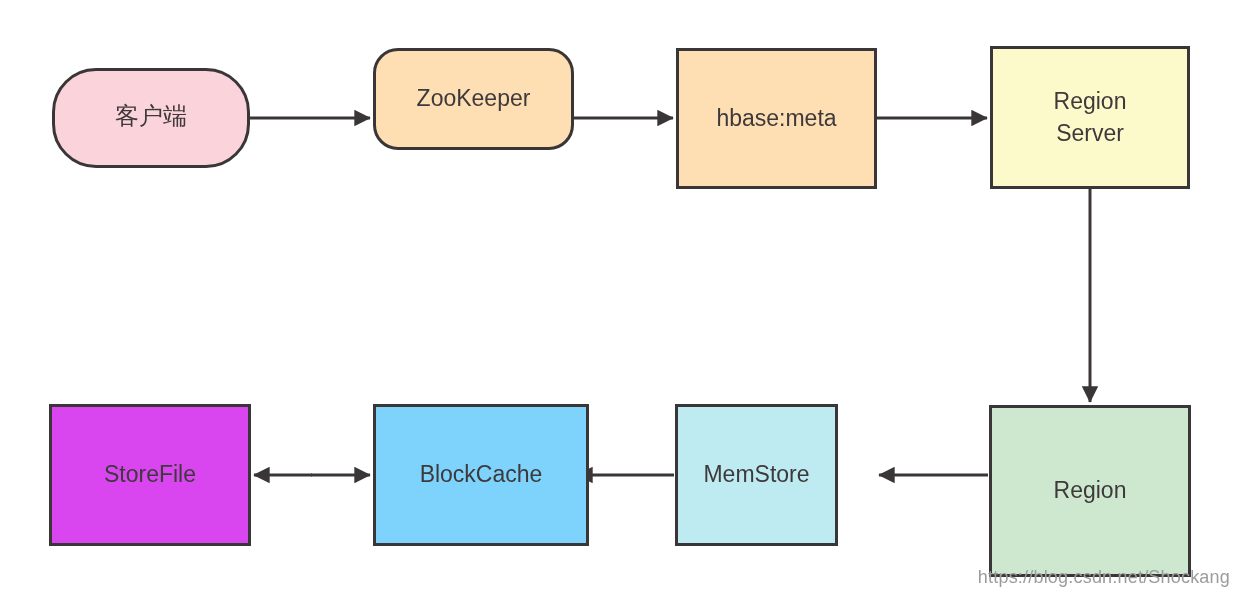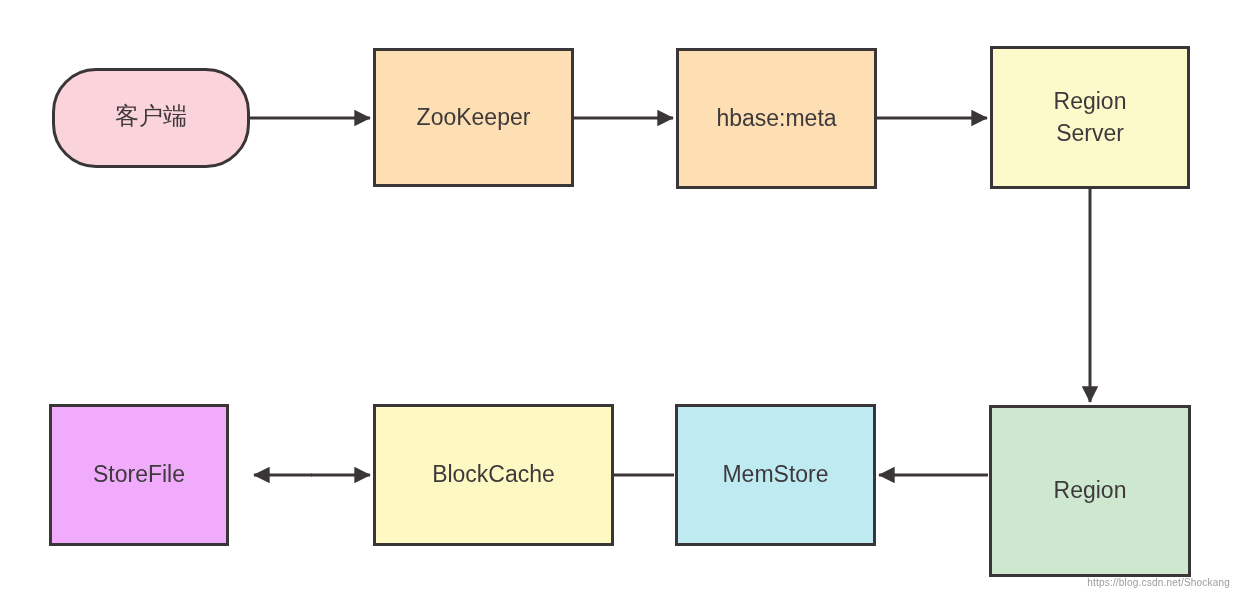--- a/index.html
+++ b/index.html
@@ -37,34 +37,34 @@
   }
   .node-label { display: inline-block; }
 
   .node--client {
     left: 52px; top: 68px; width: 198px; height: 100px;
     border-radius: 44px;
     background: #fbd3da;
     font-size: 24px;
     font-family: Liberation Mono, monospace;
   }
-  .node--zookeeper   { left: 373px; top: 48px;  width: 201px; height: 139px; background: #fddfb3; }
+  .node--zookeeper   { left: 373px; top: 48px;  width: 201px; height: 102px; background: #fddfb3; border-radius: 25px; }
   .node--hbase_meta  { left: 676px; top: 48px;  width: 201px; height: 141px; background: #fddfb3; justify-content: center; }
   .node--region_server { left: 990px; top: 46px; width: 200px; height: 143px; background: #fcfacb; }
   .node--region_server .node-label { max-width: 96px; text-align: center; }
   .node--region      { left: 989px; top: 405px; width: 202px; height: 172px; background: #cde8cf; }
-  .node--memstore    { left: 675px; top: 404px; width: 201px; height: 142px; background: #beebf2; }
-  .node--blockcache  { left: 373px; top: 404px; width: 241px; height: 142px; background: #fef9c3; }
-  .node--storefile   { left: 49px;  top: 404px; width: 180px; height: 142px; background: #f0abfc; }
+  .node--memstore    { left: 675px; top: 404px; width: 163px; height: 142px; background: #beebf2; }
+  .node--blockcache  { left: 373px; top: 404px; width: 216px; height: 142px; background: #7dd3fc; }
+  .node--storefile   { left: 49px;  top: 404px; width: 202px; height: 142px; background: #d946ef; }
 
   .watermark {
     position: absolute;
     right: 10px;
     bottom: 8px;
-    font-size: 10px;
+    font-size: 18px;
     color: #9c9c9c;
     letter-spacing: 0.2px;
   }
 </style>
 </head>
 <body>
 
 <div class="canvas">
 
   <svg class="edges-layer" width="1240" height="596" viewBox="0 0 1240 596" xmlns="http://www.w3.org/2000/svg">

